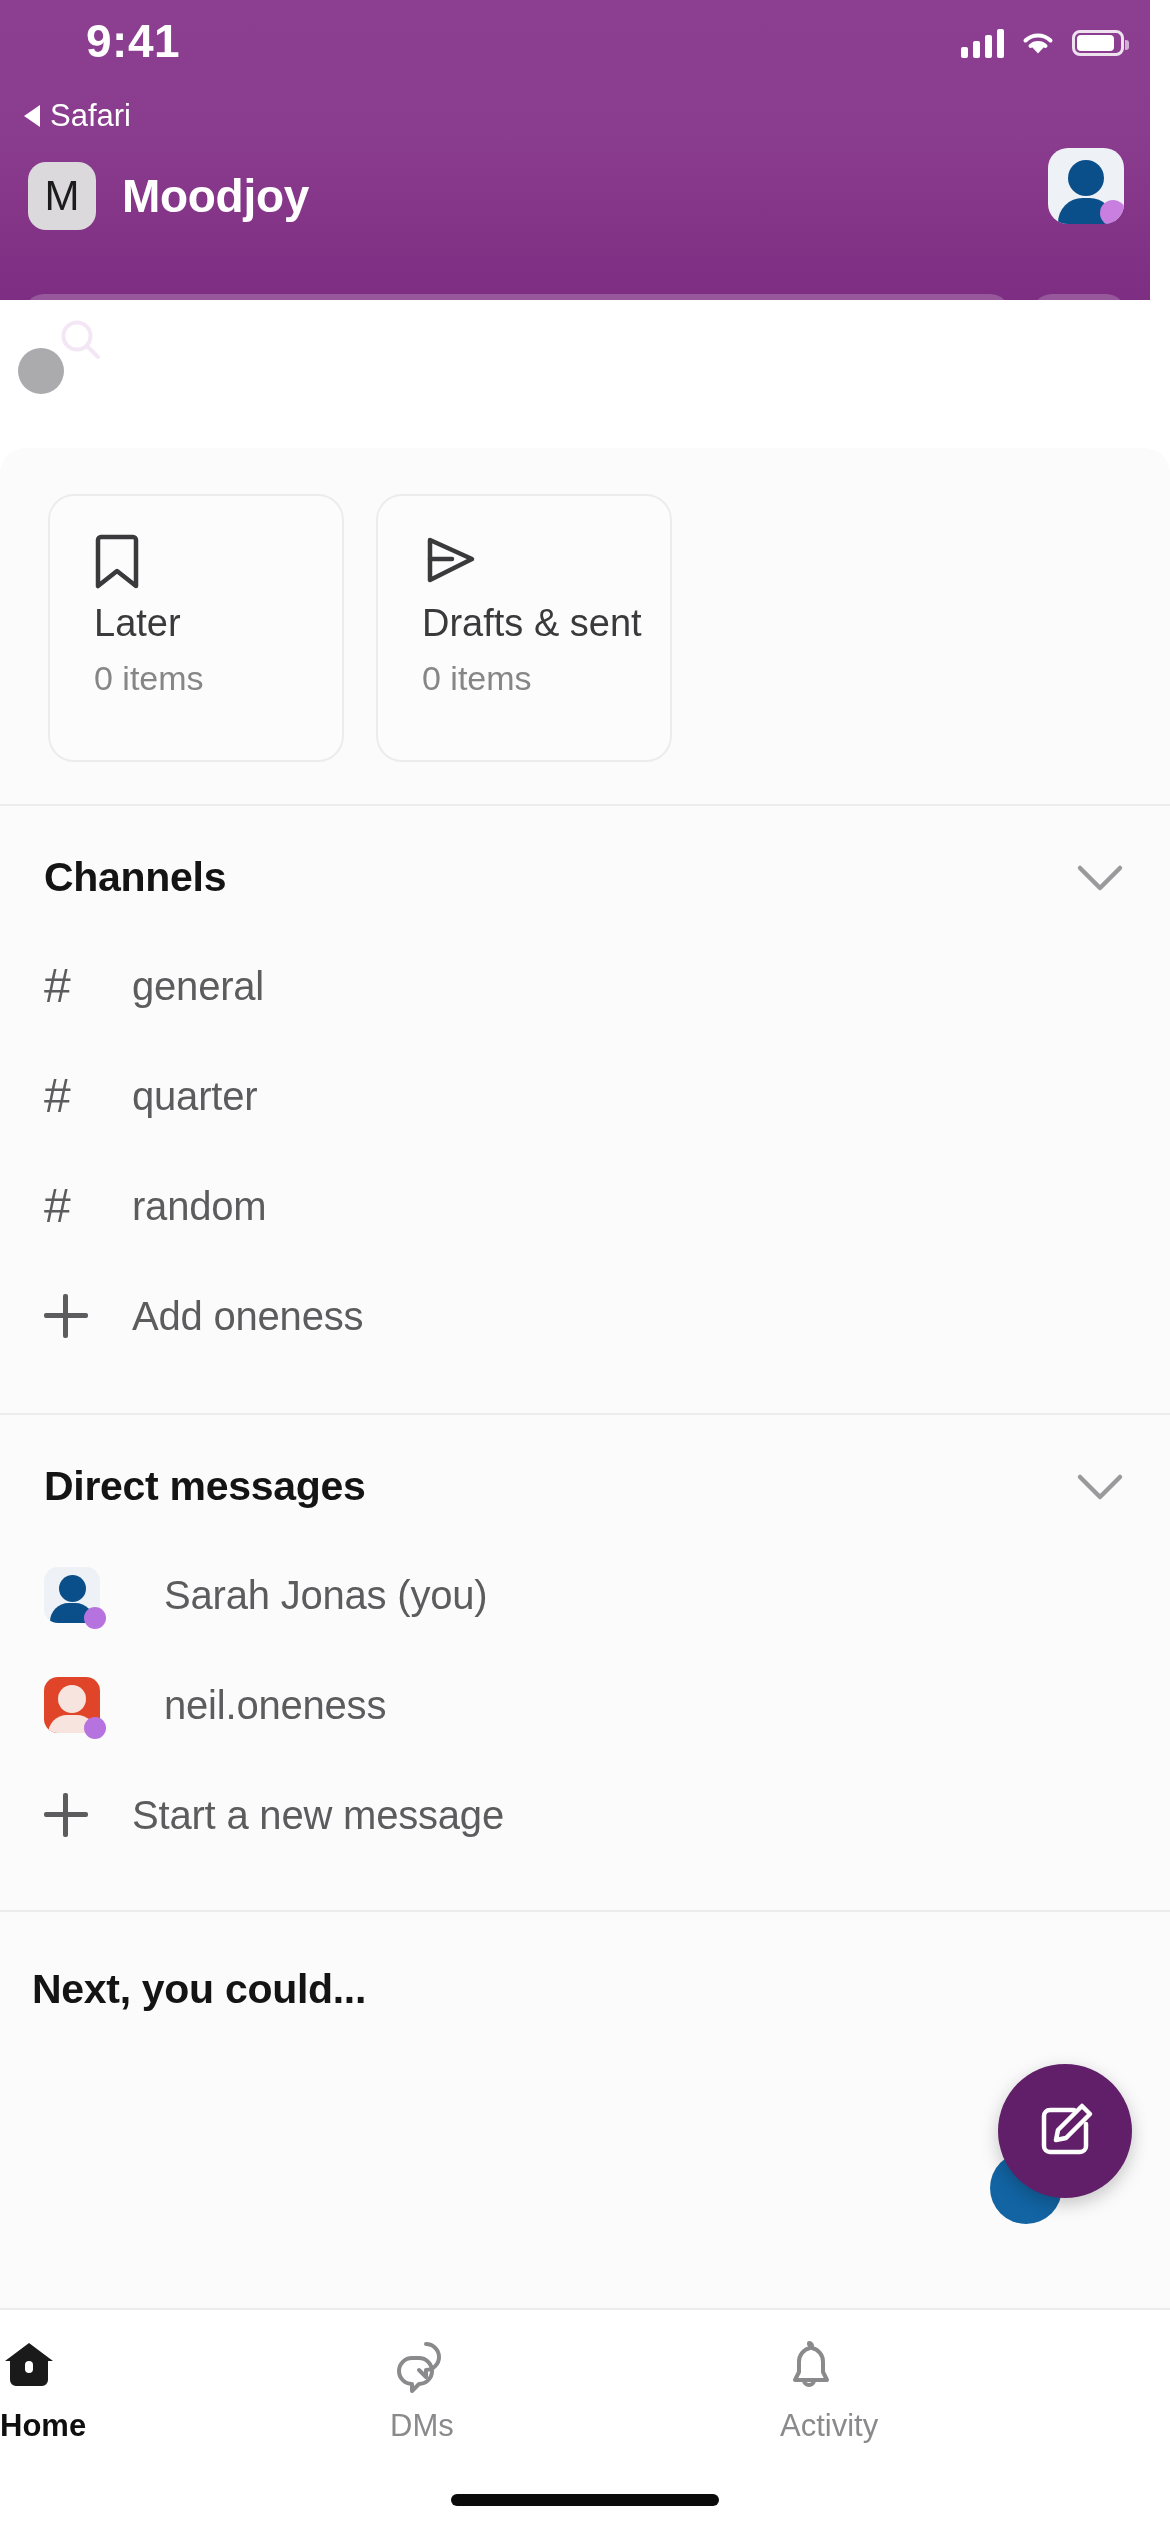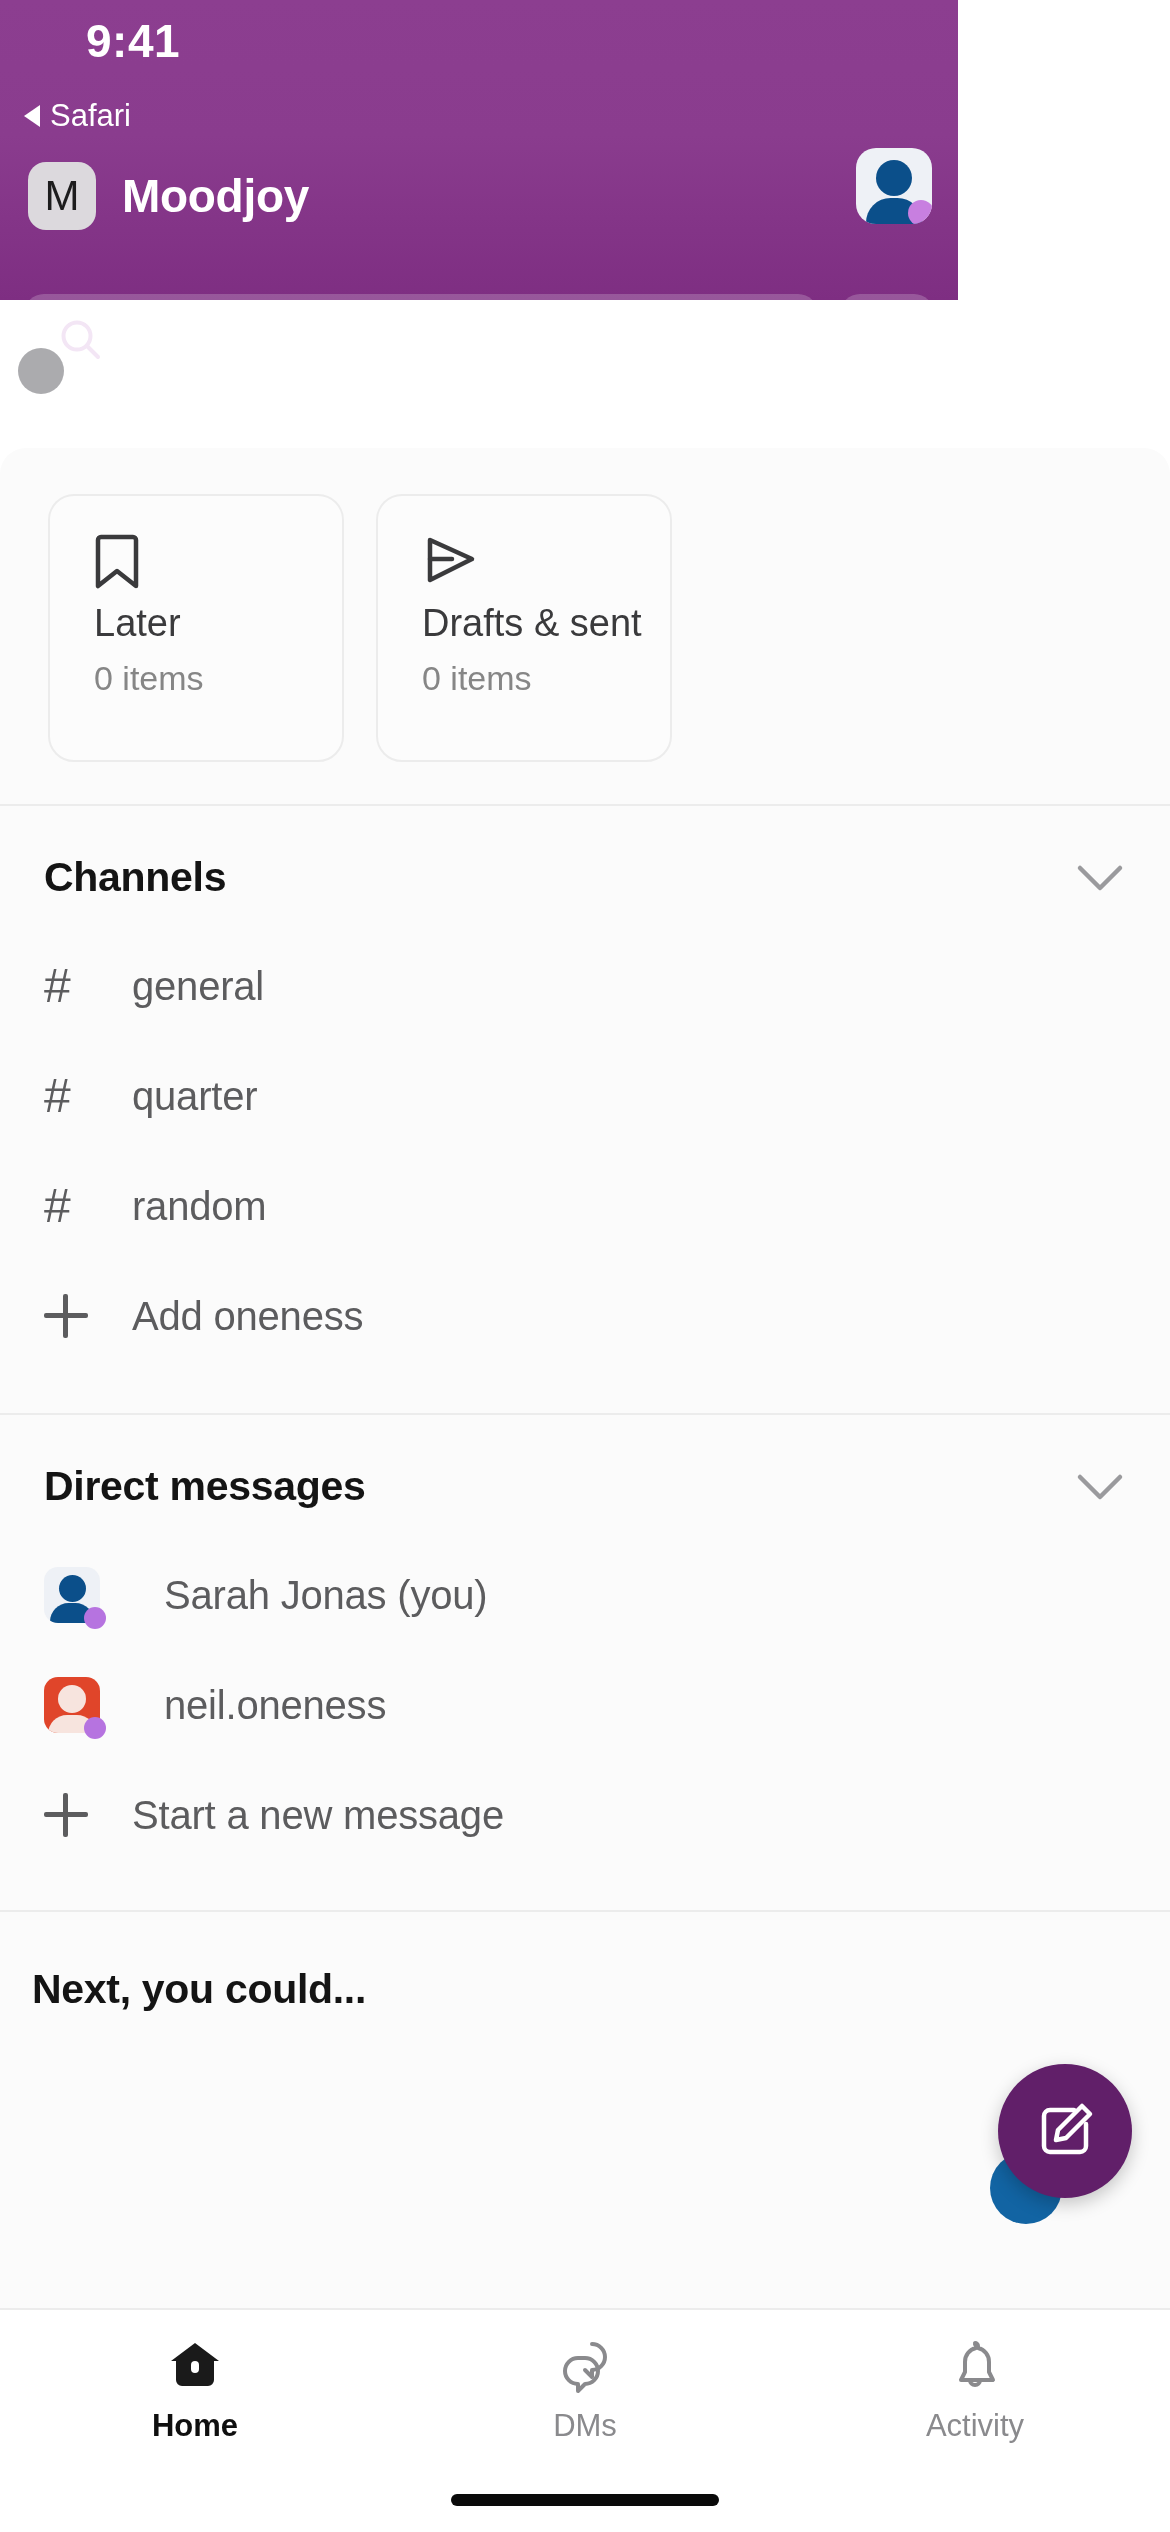--- a/index.html
+++ b/index.html
@@ -6,21 +6,21 @@
   html,body { width:1170px; height:2532px; }
   body {
     font-family:"Liberation Sans", sans-serif;
     background:#ffffff;
     overflow:hidden;
     position:relative;
   }
 
   
   .header {
-    position:absolute; left:0; top:0; width:958px; height:300px;
+    position:absolute; left:0; top:0; width:1150px; height:300px;
     background:linear-gradient(180deg,#8c3e90 0%, #8a3c8e 45%, #7e2e82 100%);
     z-index:2;
   }
   .statusbar {
     position:absolute; left:0; top:0; width:1170px; height:100px;
     color:#ffffff;
   }
   .sb-time {
     position:absolute; left:86px; top:14px;
     font-size:46px; font-weight:bold; letter-spacing:0.5px;
@@ -155,21 +155,21 @@
     background:#611f69; display:flex;align-items:center;justify-content:center;
     box-shadow:0 6px 18px rgba(0,0,0,.22); z-index:6;
   }
 
   
   .tabbar {
     position:absolute; left:0; bottom:0; width:1170px; height:224px;
     background:#ffffff; border-top:2px solid #ececec; z-index:7;
     display:flex; align-items:flex-start; padding-top:26px;
   }
-  .tab { flex:1; display:flex; flex-direction:column; align-items:center; gap:14px; }
+  .tab { flex:1; display:flex; flex-direction:column; align-items:flex-start; gap:14px; }
   .tab .tl { font-size:31px; color:#8a8a8d; }
   .tab.active .tl { color:#0f0f0f; font-weight:bold; }
   .home-ind {
     position:absolute; left:50%; transform:translateX(-50%); bottom:26px;
     width:268px;height:12px;border-radius:8px;background:#0a0a0a;
   }
 
   
   .touch-dot {
     position:absolute; left:18px; top:348px; width:46px;height:46px;border-radius:50%;

